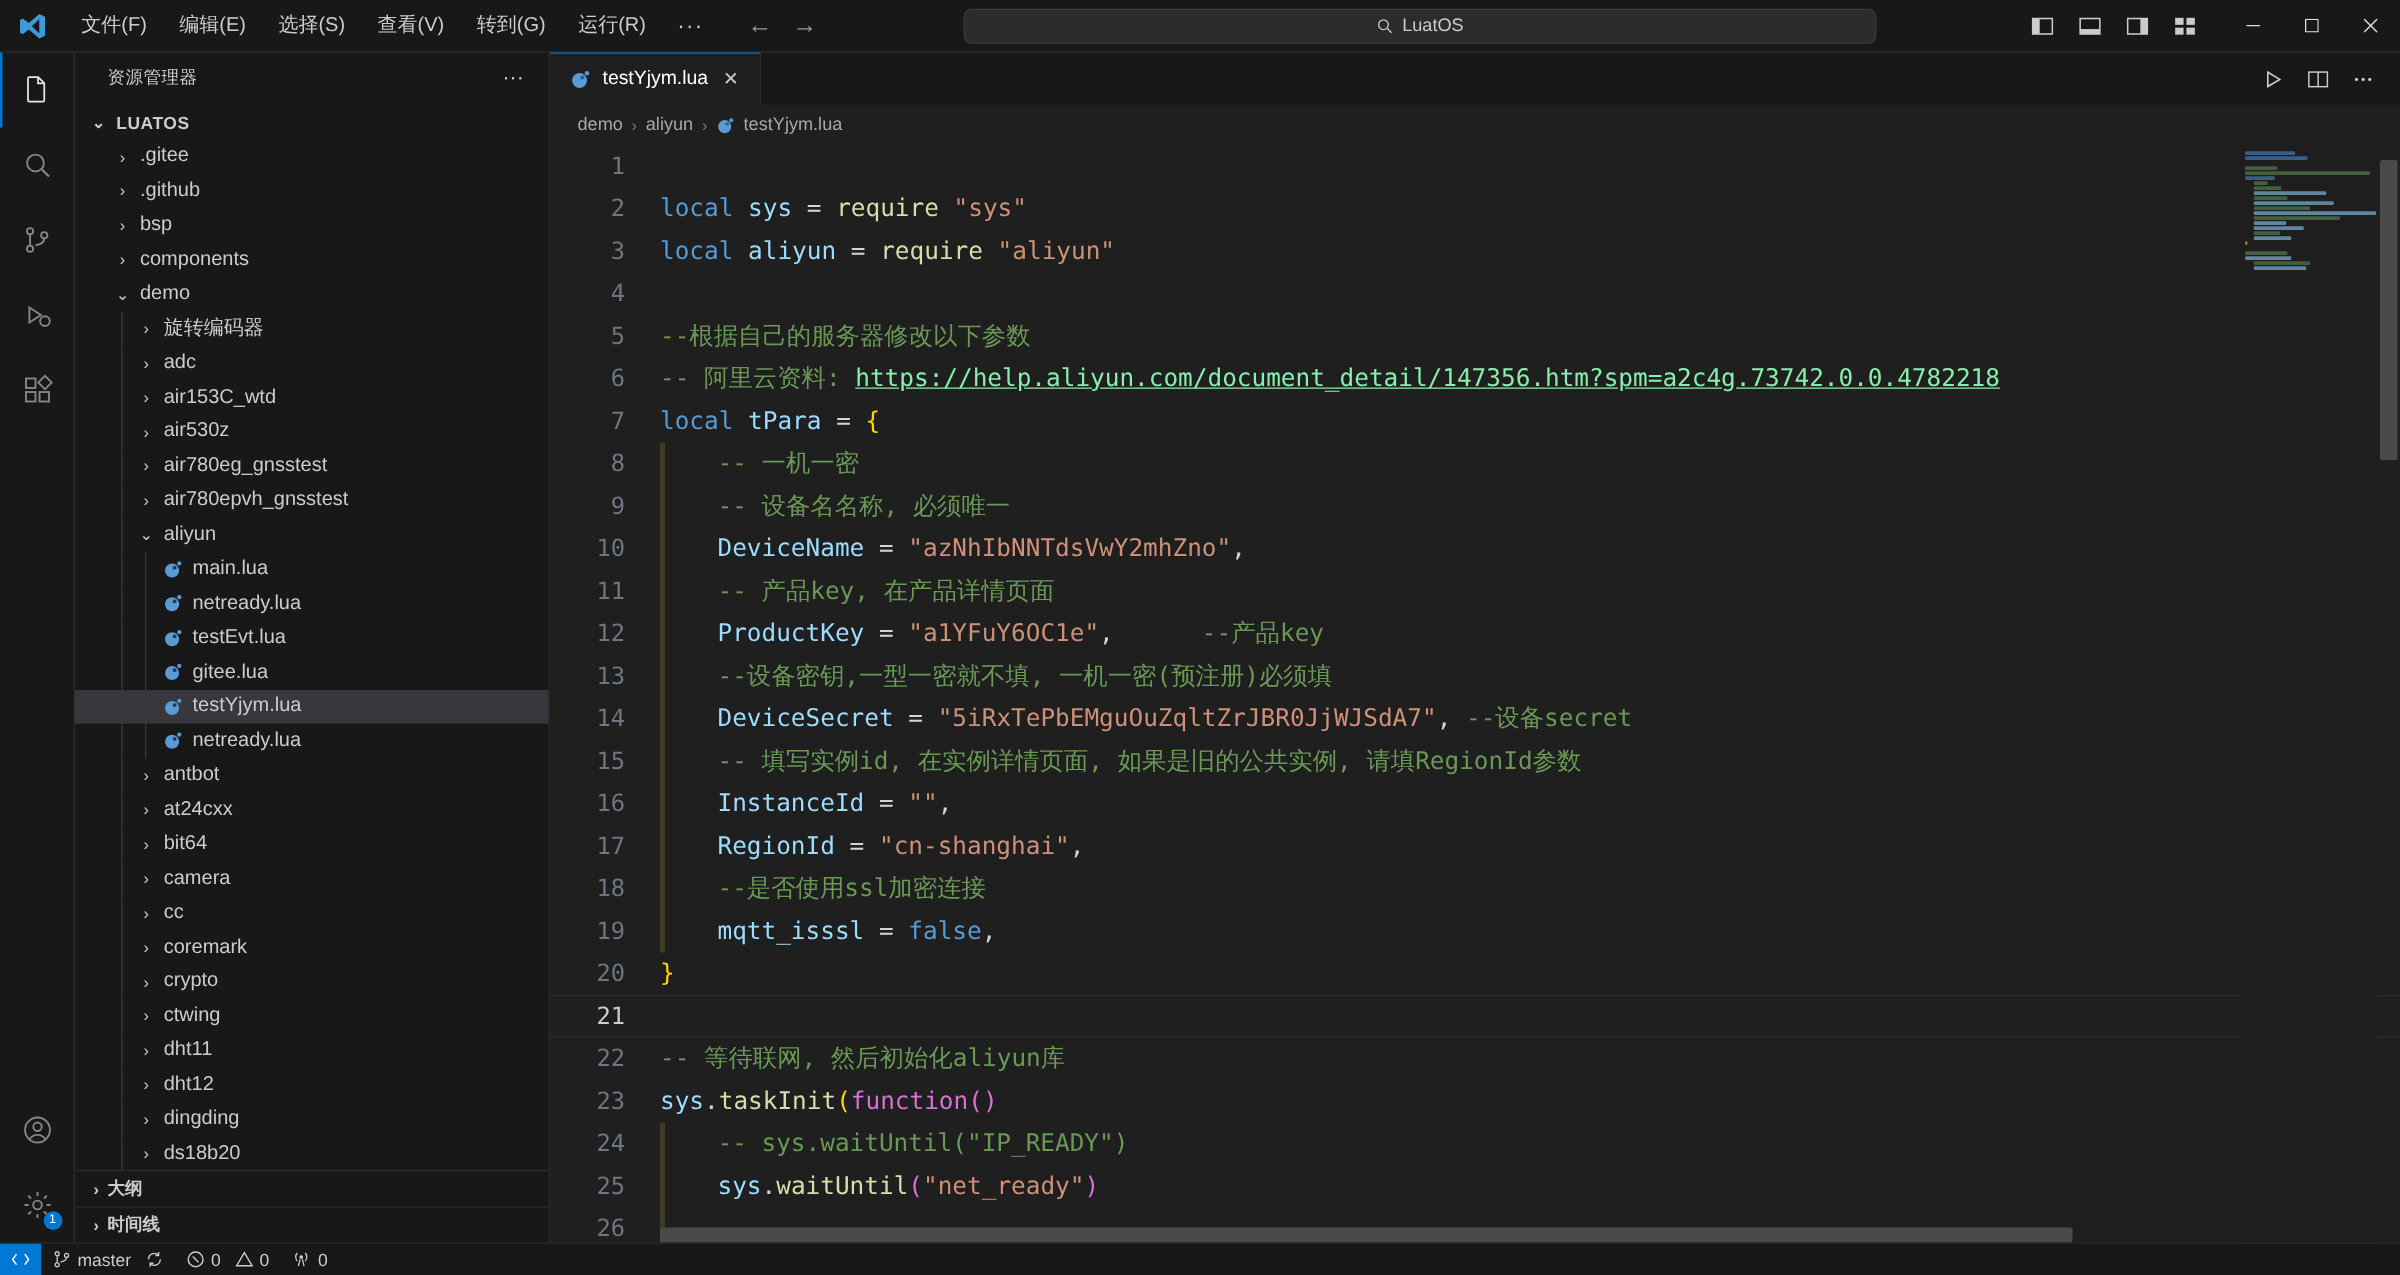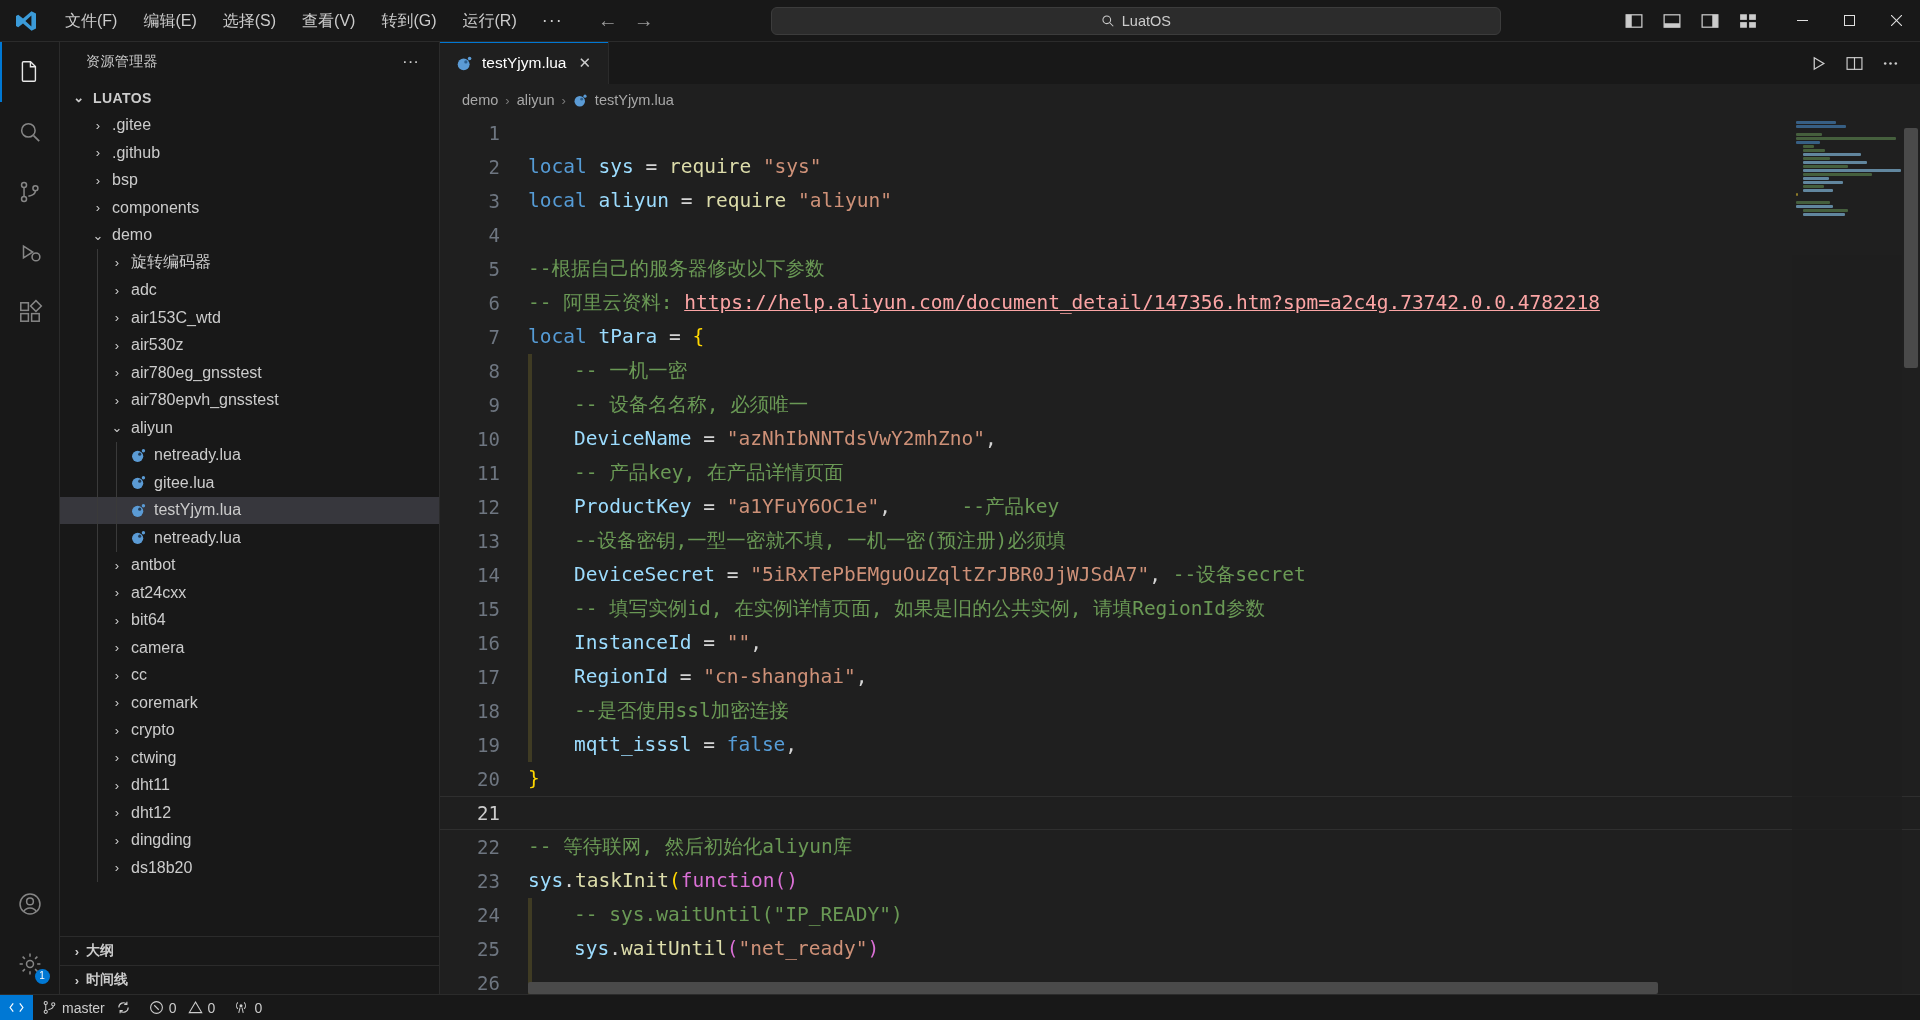--- a/index.html
+++ b/index.html
@@ -140,21 +140,21 @@
   .ctext { flex: 1; padding-left: 0; position: relative; }
   .k-kw   { color: #569cd6; }       
   .k-var  { color: #9cdcfe; }       
   .k-str  { color: #ce9178; }       
   .k-cmt  { color: #6a9955; }       
   .k-fn   { color: #dcdcaa; }
   .k-op   { color: #d4d4d4; }
   .k-punc { color: #ffd700; }
   .k-punc2{ color: #da70d6; }
   .k-bool { color: #569cd6; }
-  .k-link { color: #fca5a5; text-decoration: underline; }
+  .k-link { color: #86efac; text-decoration: underline; }
   .k-prop { color: #9cdcfe; }
   .k-plain{ color: #d4d4d4; }
 
   .current-line-hl {
     position: absolute; left: 0; right: 0; height: 34px;
     border-top: 1px solid #2f2f2f; border-bottom: 1px solid #2f2f2f;
     pointer-events: none;
   }
   .bracket-scope {
     position: absolute; width: 4px; background: #5a5226; opacity: .55;
@@ -379,32 +379,56 @@
             </div>
             <div class="row" style="padding-left: 48px;">
               <span class="indent-guide" style="left:37px"></span>
               <span class="twisty">›</span>
               <span class="lbl">air780epvh_gnsstest</span>
             </div>
             <div class="row" style="padding-left: 48px;">
               <span class="indent-guide" style="left:37px"></span>
               <span class="twisty">⌄</span>
               <span class="lbl">aliyun</span>
+            </div>
+            <div class="row" style="padding-left: 67px;">
+              <span class="indent-guide" style="left:37px"></span>
+              <span class="indent-guide" style="left:56px"></span>
+              <span class="lua-ico">
+                <svg class="lua-ico-svg" width="17" height="17" viewBox="0 0 20 20">
+                  <circle cx="9" cy="11" r="6.6" fill="#5b9bd5"></circle>
+                  <circle cx="11.4" cy="8.4" r="1.8" fill="#223a52"></circle>
+                  <circle cx="15.8" cy="4.4" r="2" fill="#5b9bd5"></circle>
+                </svg>
+              </span>
+              <span class="lbl">main.lua</span>
             </div>
             <div class="row" style="padding-left: 67px;">
               <span class="indent-guide" style="left:37px"></span>
               <span class="indent-guide" style="left:56px"></span>
               <span class="lua-ico">
                 <svg class="lua-ico-svg" width="17" height="17" viewBox="0 0 20 20">
                   <circle cx="9" cy="11" r="6.6" fill="#5b9bd5"></circle>
                   <circle cx="11.4" cy="8.4" r="1.8" fill="#223a52"></circle>
                   <circle cx="15.8" cy="4.4" r="2" fill="#5b9bd5"></circle>
                 </svg>
               </span>
               <span class="lbl">netready.lua</span>
+            </div>
+            <div class="row" style="padding-left: 67px;">
+              <span class="indent-guide" style="left:37px"></span>
+              <span class="indent-guide" style="left:56px"></span>
+              <span class="lua-ico">
+                <svg class="lua-ico-svg" width="17" height="17" viewBox="0 0 20 20">
+                  <circle cx="9" cy="11" r="6.6" fill="#5b9bd5"></circle>
+                  <circle cx="11.4" cy="8.4" r="1.8" fill="#223a52"></circle>
+                  <circle cx="15.8" cy="4.4" r="2" fill="#5b9bd5"></circle>
+                </svg>
+              </span>
+              <span class="lbl">testEvt.lua</span>
             </div>
             <div class="row" style="padding-left: 67px;">
               <span class="indent-guide" style="left:37px"></span>
               <span class="indent-guide" style="left:56px"></span>
               <span class="lua-ico">
                 <svg class="lua-ico-svg" width="17" height="17" viewBox="0 0 20 20">
                   <circle cx="9" cy="11" r="6.6" fill="#5b9bd5"></circle>
                   <circle cx="11.4" cy="8.4" r="1.8" fill="#223a52"></circle>
                   <circle cx="15.8" cy="4.4" r="2" fill="#5b9bd5"></circle>
                 </svg>

